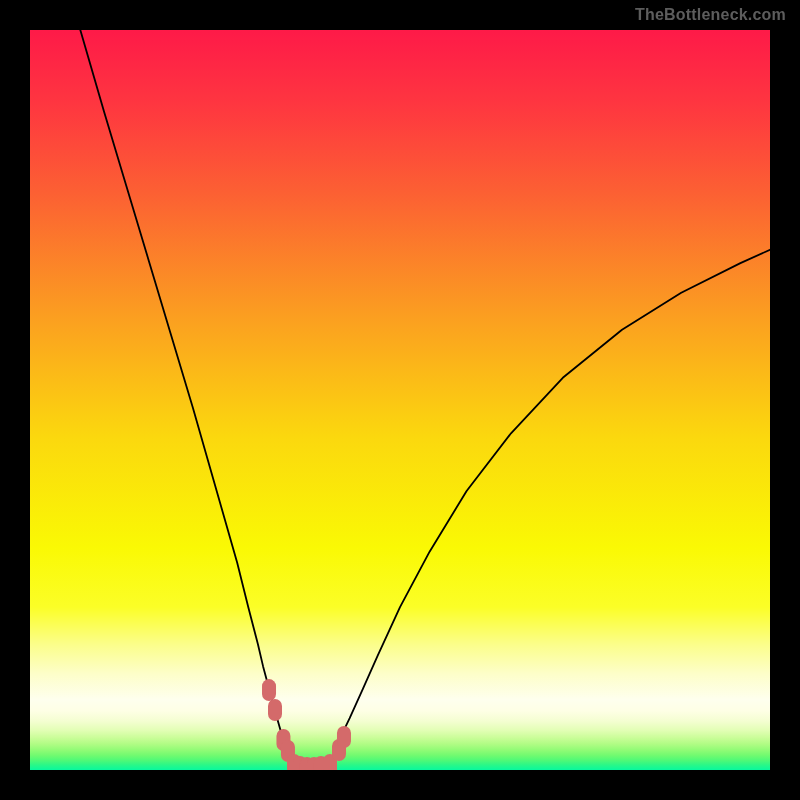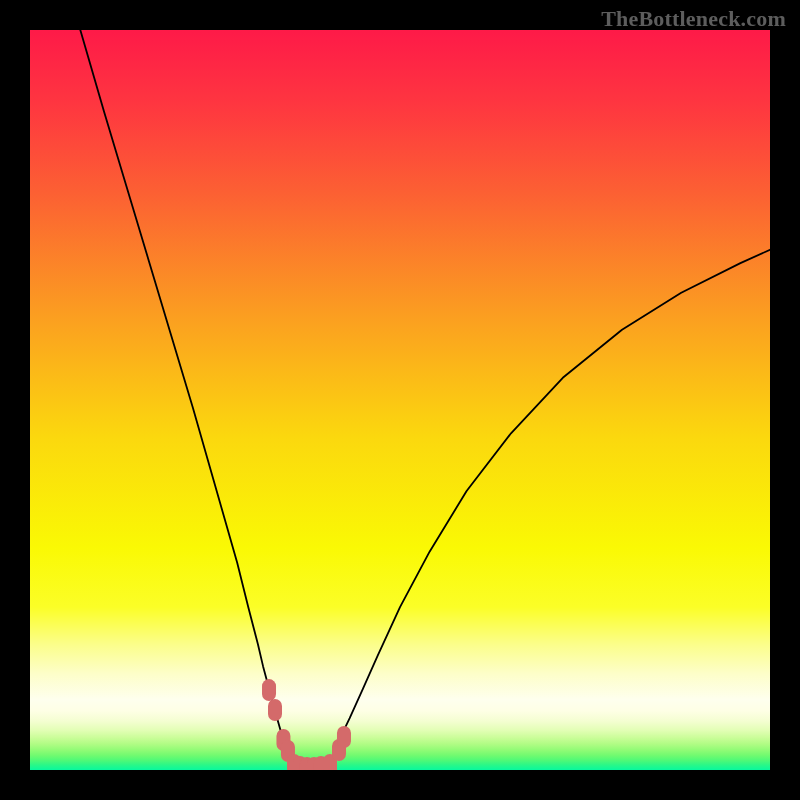--- a/index.html
+++ b/index.html
@@ -14,26 +14,25 @@
   .frame {
     position: relative;
     width: 800px;
     height: 800px;
     background: #000;
   }
   .watermark {
     position: absolute;
     top: 6px;
     right: 14px;
-    font-size: 22px;
+    font-size: 16px;
     font-weight: 600;
     color: #5d5d5d;
     letter-spacing: 0.2px;
     z-index: 5;
-    font-family: Liberation Serif, serif;
   }
   .plot-area {
     position: absolute;
     left: 30px;
     top: 30px;
     width: 740px;
     height: 740px;
     overflow: hidden;
   }
   .plot-area .gradient {

